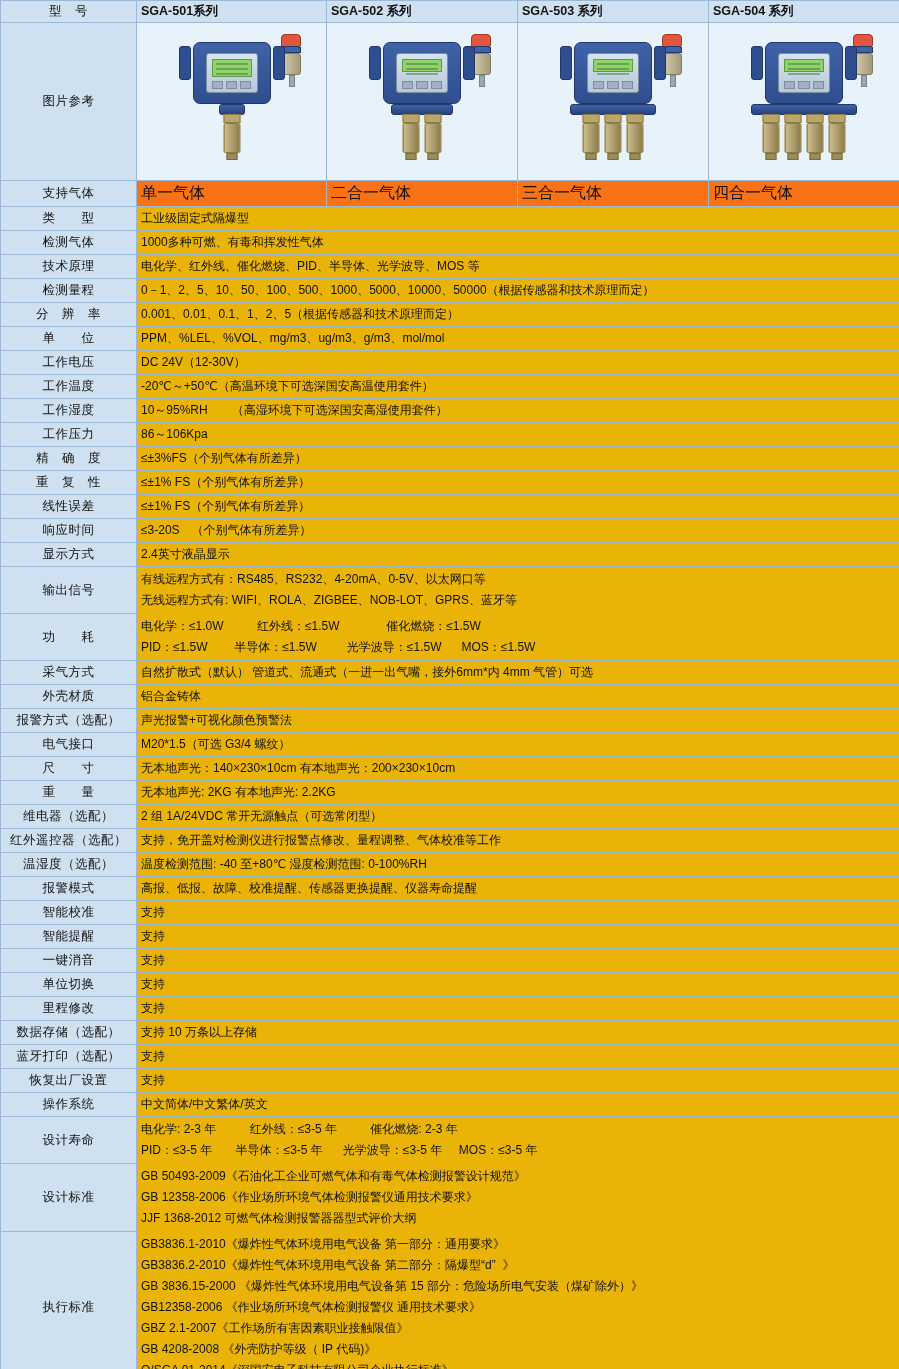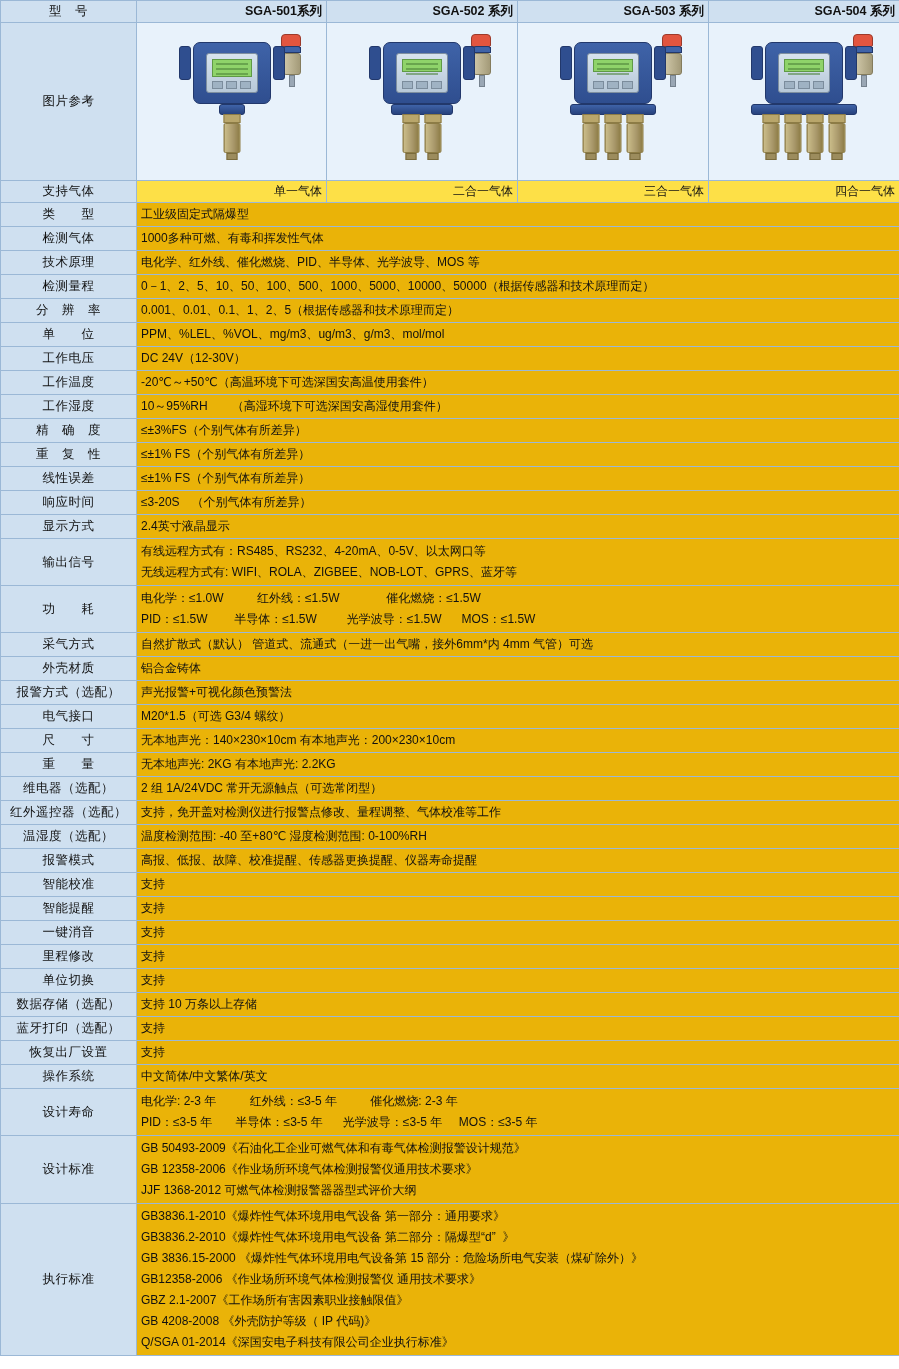--- a/index.html
+++ b/index.html
@@ -27,35 +27,35 @@
     background:#cfe0f0;
     text-align:center;
     font-weight:normal;
     letter-spacing:0.5px;
     color:#111;
     font-size:12.5px;
     white-space:nowrap;
   }
   td.hdr {
     background:#cfe0f0;
-    text-align:right;
+    text-align:left;
     font-weight:bold;
     font-size:12.5px;
     margin-top:17px;
   }
   td.val {
     background:#eab308;
     padding-left:8px;
     font-size:12px;
     line-height:19px;
   }
   td.valc {
-    background:#fde047;
-    text-align:right;
-    font-size:12px;
+    background:#f97316;
+    text-align:left;
+    font-size:16px;
   }
   .lines div { line-height:21px; white-space:pre; }
   .img-cell {
     background:#e8f2fb;
     height:158px;
     text-align:center;
     padding:0;
   }
   
   .device { position:relative; width:150px; height:150px; margin:2px auto 0; }
@@ -351,20 +351,24 @@
       </tr>
       <tr>
         <td class="lbl">工作温度</td>
         <td class="val" colspan="4">-20℃～+50℃（高温环境下可选深国安高温使用套件）</td>
       </tr>
       <tr>
         <td class="lbl">工作湿度</td>
         <td class="val" colspan="4">10～95%RH　　（高湿环境下可选深国安高湿使用套件）</td>
       </tr>
       <tr>
+        <td class="lbl">工作压力</td>
+        <td class="val" colspan="4">86～106Kpa</td>
+      </tr>
+      <tr>
         <td class="lbl">精　确　度</td>
         <td class="val" colspan="4">≤±3%FS（个别气体有所差异）</td>
       </tr>
       <tr>
         <td class="lbl">重　复　性</td>
         <td class="val" colspan="4">≤±1% FS（个别气体有所差异）</td>
       </tr>
       <tr>
         <td class="lbl">线性误差</td>
         <td class="val" colspan="4">≤±1% FS（个别气体有所差异）</td>
@@ -441,25 +445,25 @@
       </tr>
       <tr>
         <td class="lbl">智能提醒</td>
         <td class="val" colspan="4">支持</td>
       </tr>
       <tr>
         <td class="lbl">一键消音</td>
         <td class="val" colspan="4">支持</td>
       </tr>
       <tr>
+        <td class="lbl">单位切换</td>
+        <td class="val" colspan="4">支持</td>
+      </tr>
+      <tr>
         <td class="lbl">里程修改</td>
-        <td class="val" colspan="4">支持</td>
-      </tr>
-      <tr>
-        <td class="lbl">单位切换</td>
         <td class="val" colspan="4">支持</td>
       </tr>
       <tr>
         <td class="lbl">数据存储（选配）</td>
         <td class="val" colspan="4">支持 10 万条以上存储</td>
       </tr>
       <tr>
         <td class="lbl">蓝牙打印（选配）</td>
         <td class="val" colspan="4">支持</td>
       </tr>

